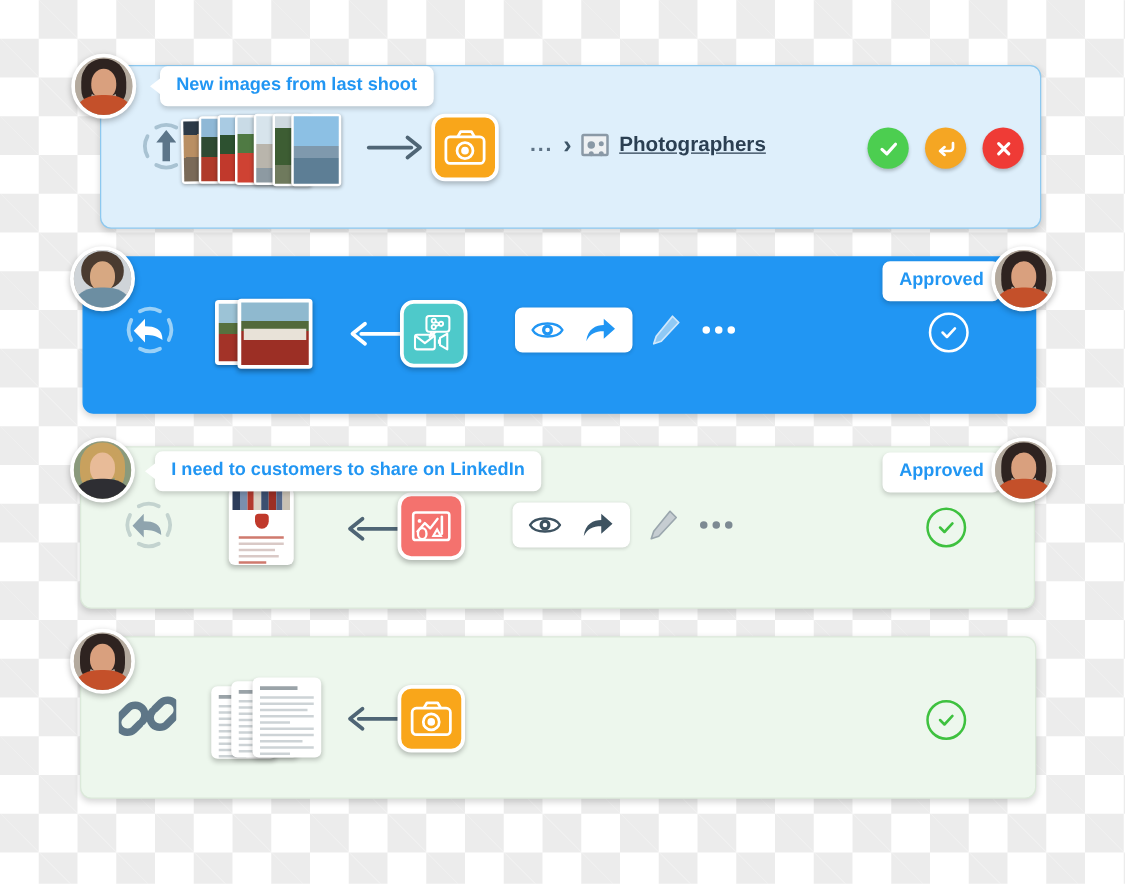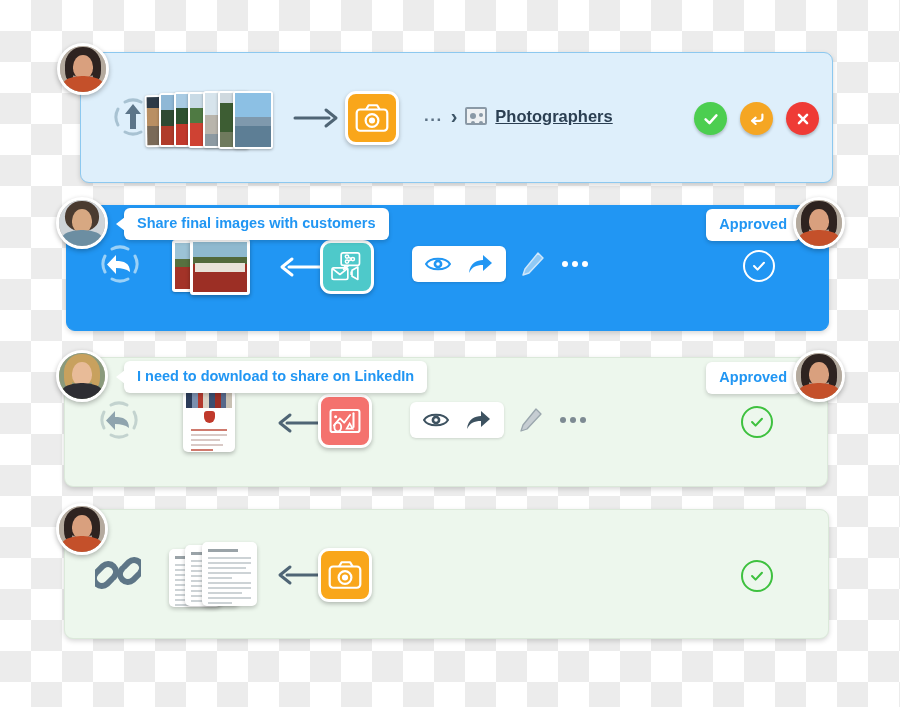--- a/index.html
+++ b/index.html
@@ -306,20 +306,21 @@
   <div class="avatar" style="left:57px;top:43px;">
     <div class="face">
       <div class="bg" style="background:#b4aa9e;"></div>
       <div class="hair" style="background:#2e2320;"></div>
       <div class="hairL" style="background:#2e2320;"></div>
       <div class="hairR" style="background:#2e2320;"></div>
       <div class="skin" style="background:#d9a07e;"></div>
       <div class="body" style="background:#c4502a;"></div>
     </div>
   </div>
+  <div class="callout left-tail" style="left:128px;top:53px;">New images from last shoot</div>
 
   <div class="card blue-solid" id="card-2">
 
     <div class="row" style="top:28px;height:66px;">
       <div class="circ-icon" style="left:25px;top:2px;position:absolute;">
         <svg viewBox="0 0 56 56">
           <g fill="none" stroke="#9bd1f7" stroke-width="3" stroke-linecap="round">
             <path d="M13 36 A17 17 0 0 1 13 20"></path>
             <path d="M20 13 A17 17 0 0 1 36 13"></path>
             <path d="M43 20 A17 17 0 0 1 43 36"></path>
@@ -396,21 +397,20 @@
   </div>
 
   <div class="avatar" style="left:56px;top:197px;">
     <div class="face">
       <div class="bg" style="background:#cfd4d8;"></div>
       <div class="hair" style="background:#4a3b30;"></div>
       <div class="skin" style="background:#d7a882;"></div>
       <div class="body" style="background:#6c8ea2;"></div>
     </div>
   </div>
-  <div class="callout left-tail" style="left:124px;top:208px;">Share final images with customers</div>
 
   <div class="avatar" style="left:793px;top:197px;">
     <div class="face">
       <div class="bg" style="background:#b4aa9e;"></div>
       <div class="hair" style="background:#2e2320;"></div>
       <div class="hairL" style="background:#2e2320;"></div>
       <div class="hairR" style="background:#2e2320;"></div>
       <div class="skin" style="background:#d9a07e;"></div>
       <div class="body" style="background:#c4502a;"></div>
     </div>
@@ -505,21 +505,21 @@
   <div class="avatar" style="left:56px;top:350px;">
     <div class="face">
       <div class="bg" style="background:#8a9a7c;"></div>
       <div class="hair" style="background:#c8a15e;"></div>
       <div class="hairL" style="background:#c8a15e;"></div>
       <div class="hairR" style="background:#c8a15e;"></div>
       <div class="skin" style="background:#e8bb98;"></div>
       <div class="body" style="background:#2e2e33;"></div>
     </div>
   </div>
-  <div class="callout left-tail" style="left:124px;top:361px;">I need to download to share on LinkedIn</div>
+  <div class="callout left-tail" style="left:124px;top:361px;">I need to customers to share on LinkedIn</div>
 
   <div class="avatar" style="left:793px;top:350px;">
     <div class="face">
       <div class="bg" style="background:#b4aa9e;"></div>
       <div class="hair" style="background:#2e2320;"></div>
       <div class="hairL" style="background:#2e2320;"></div>
       <div class="hairR" style="background:#2e2320;"></div>
       <div class="skin" style="background:#d9a07e;"></div>
       <div class="body" style="background:#c4502a;"></div>
     </div>

